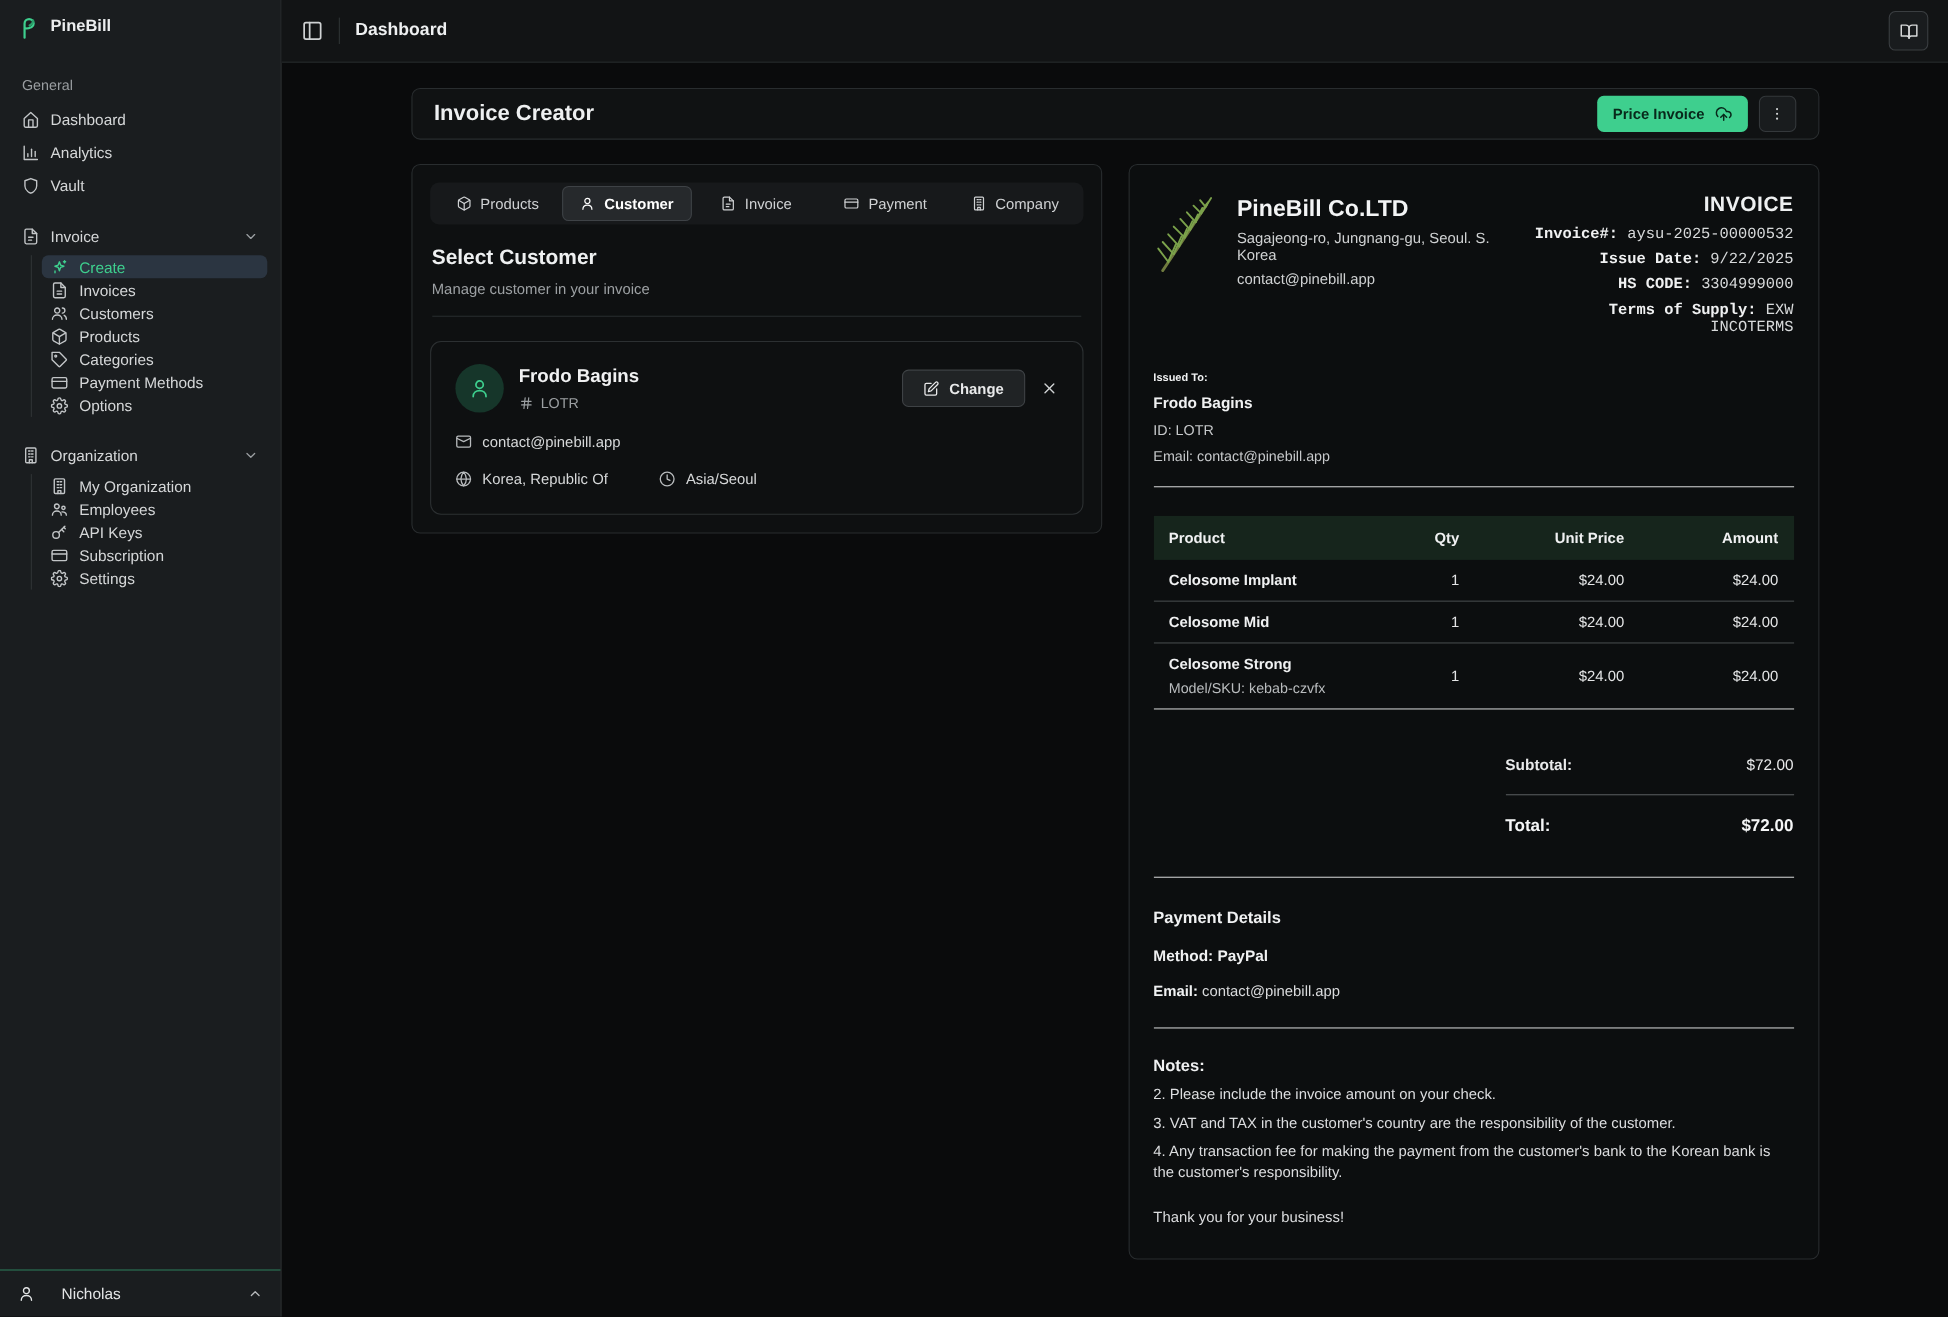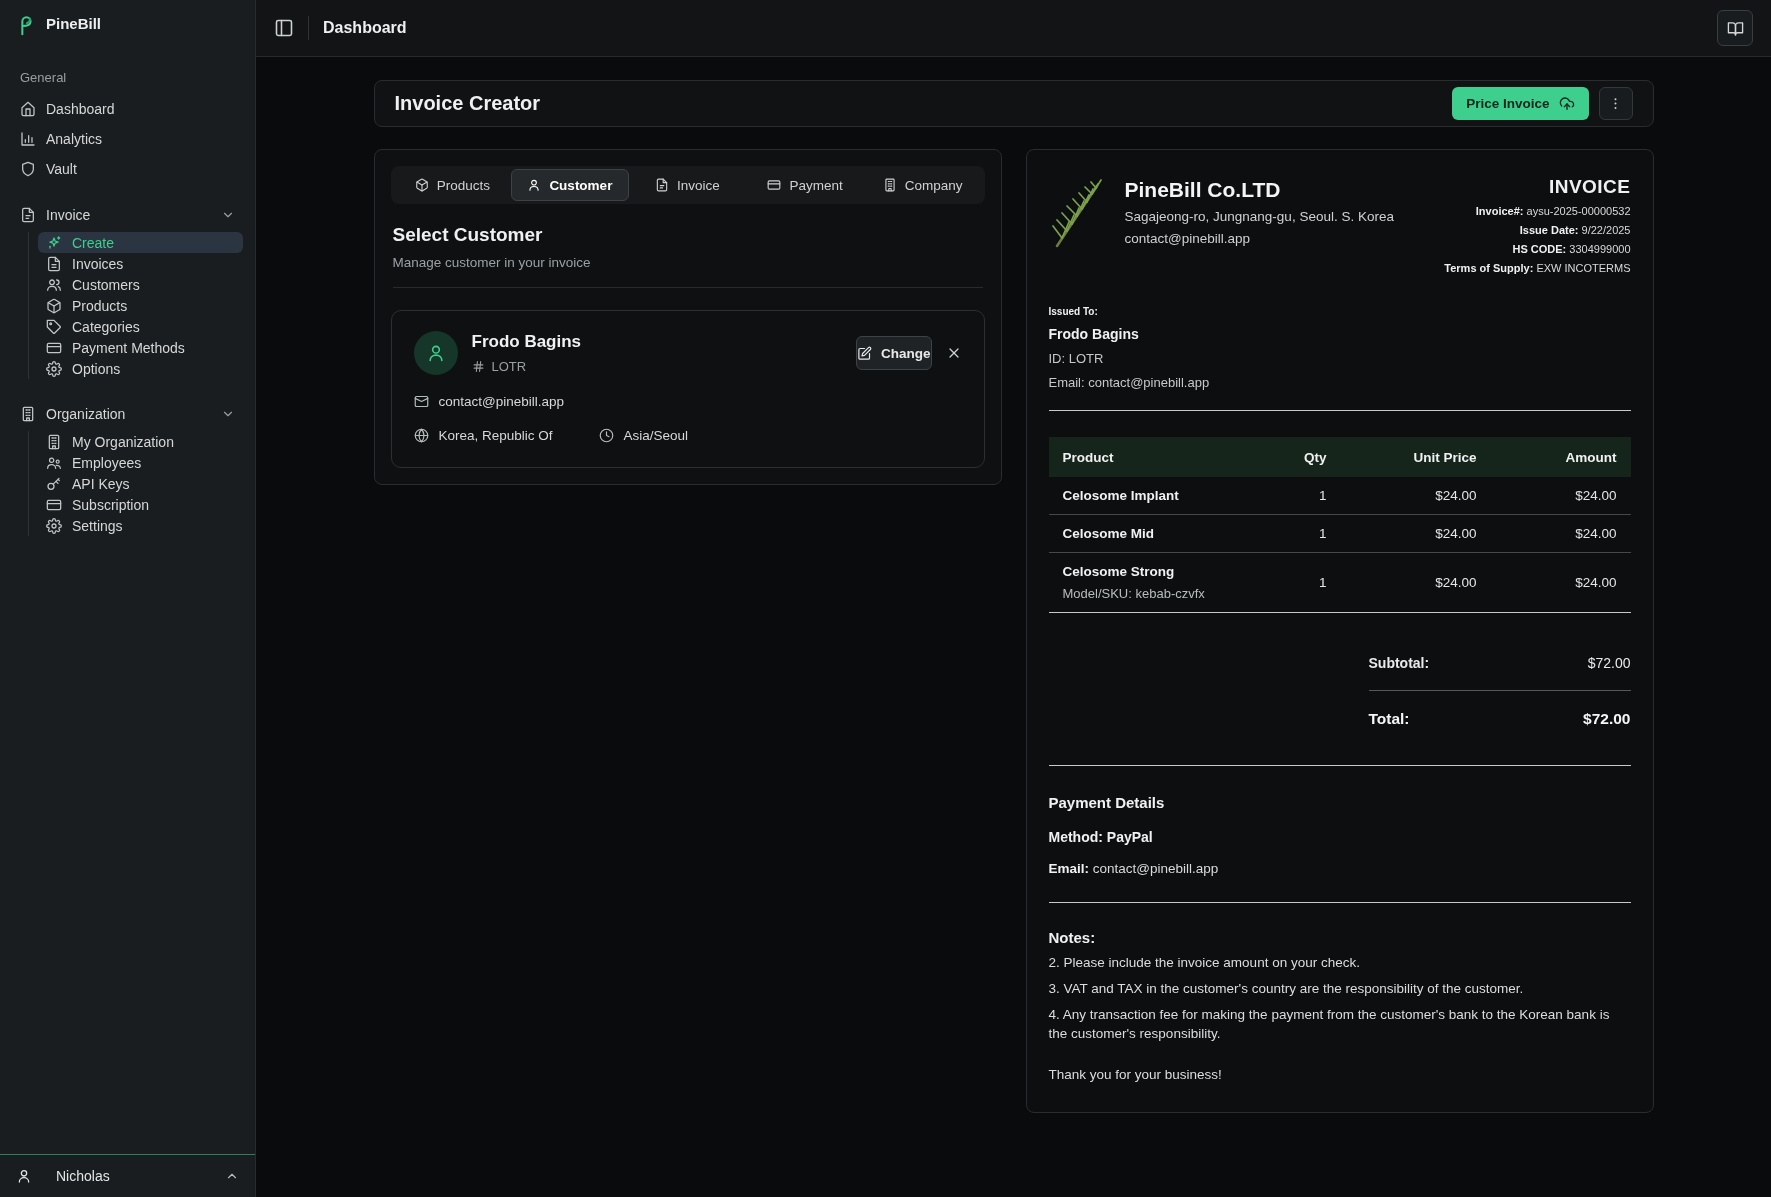--- a/index.html
+++ b/index.html
@@ -110,40 +110,40 @@
   .customer-card { margin-top:22px; border:1px solid #2c3032; border-radius:10px; padding:20px 22px 24px; }
   .cust-top { display:flex; align-items:center; }
   .avatar {
     width:44px; height:44px; border-radius:50%; background:#16362a; color:#3ecf8e;
     display:flex; align-items:center; justify-content:center; flex:none;
   }
   .cust-info { margin-left:14px; }
   .cust-name { font-size:17px; font-weight:700; color:#f0f1f2; }
   .cust-id { display:flex; align-items:center; gap:7px; color:#9ca0a3; font-size:13px; margin-top:7px; }
   .btn-change {
-    margin-left:auto; height:34px; padding:0 0;
+    margin-left:auto; height:34px; padding:0 18px;
     background:#202325; border:1px solid #3e4245; border-radius:6px;
     color:#e8e9ea; font-size:13.5px; font-weight:600; cursor:pointer;
     font-family:"Liberation Sans", sans-serif;
     display:flex; align-items:center; gap:9px;
   }
   .btn-x { background:none; border:none; color:#cfd2d3; margin-left:14px; cursor:pointer; }
   .cust-row { display:flex; align-items:center; gap:10px; margin-top:19px; color:#d6d8d9; font-size:13.5px; }
   .cust-pair { display:flex; align-items:center; gap:10px; }
   .cust-pair + .cust-pair { margin-left:36px; }
   .muted-ico { color:#b8bbbd; }
 
   
   .inv-header { display:flex; justify-content:space-between; }
   .inv-co { display:flex; gap:18px; }
   .co-name { font-size:21px; font-weight:800; color:#f3f4f5; margin-top:2px; }
   .co-line { font-size:13.5px; color:#cfd1d2; margin-top:7px; }
   .inv-right { text-align:right; }
   .doc-title { font-size:19px; font-weight:700; color:#eef0f1; letter-spacing:.5px; }
-  .meta-line { font-size:11px; color:#d8dadb; margin-top:7px; }
+  .meta-line { font-size:14px; color:#d8dadb; margin-top:7px;font-family:Liberation Mono, monospace; }
   .meta-line b { color:#f0f1f2; }
 
   .issued { margin-top:32px; }
   .issued-label { font-size:10px; font-weight:700; color:#f0f1f2; }
   .issued-name { font-size:14px; font-weight:700; color:#f0f1f2; margin-top:9px; }
   .issued-line { font-size:13px; color:#c6c8ca; margin-top:9px; }
 
   .hr-bright { border:none; border-top:1px solid #c7c9ca; }
   .hr-dim { border:none; border-top:1px solid #55595b; }
 

